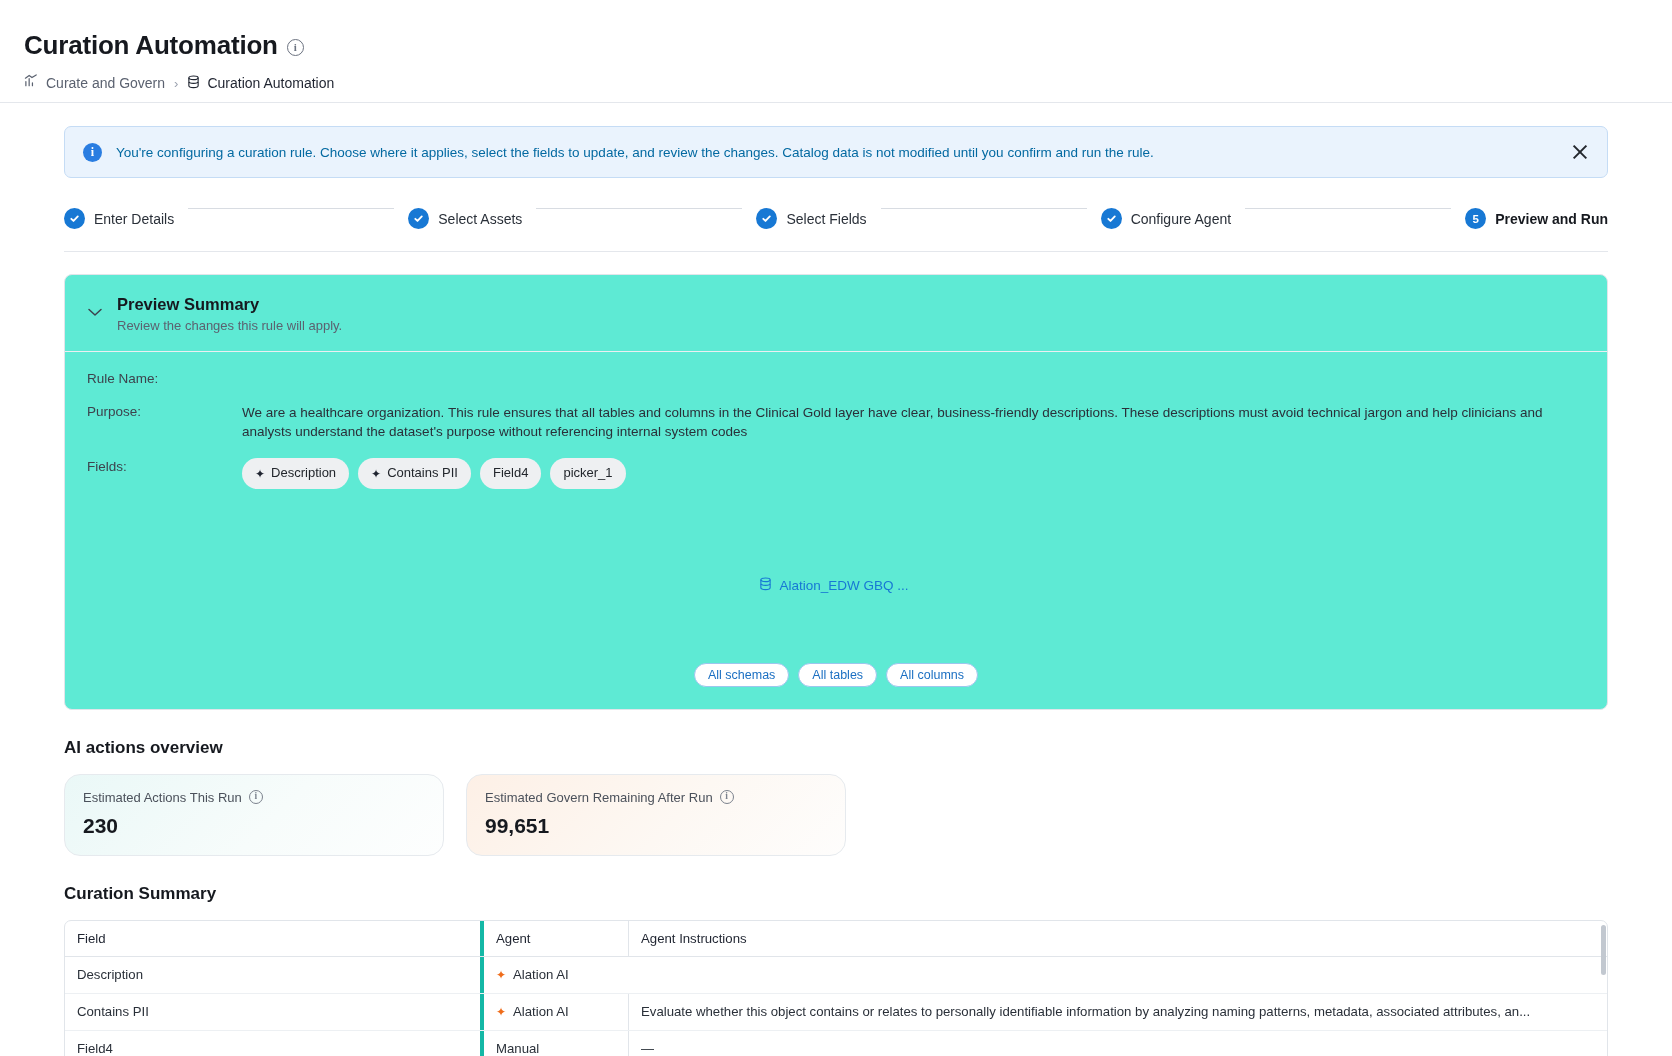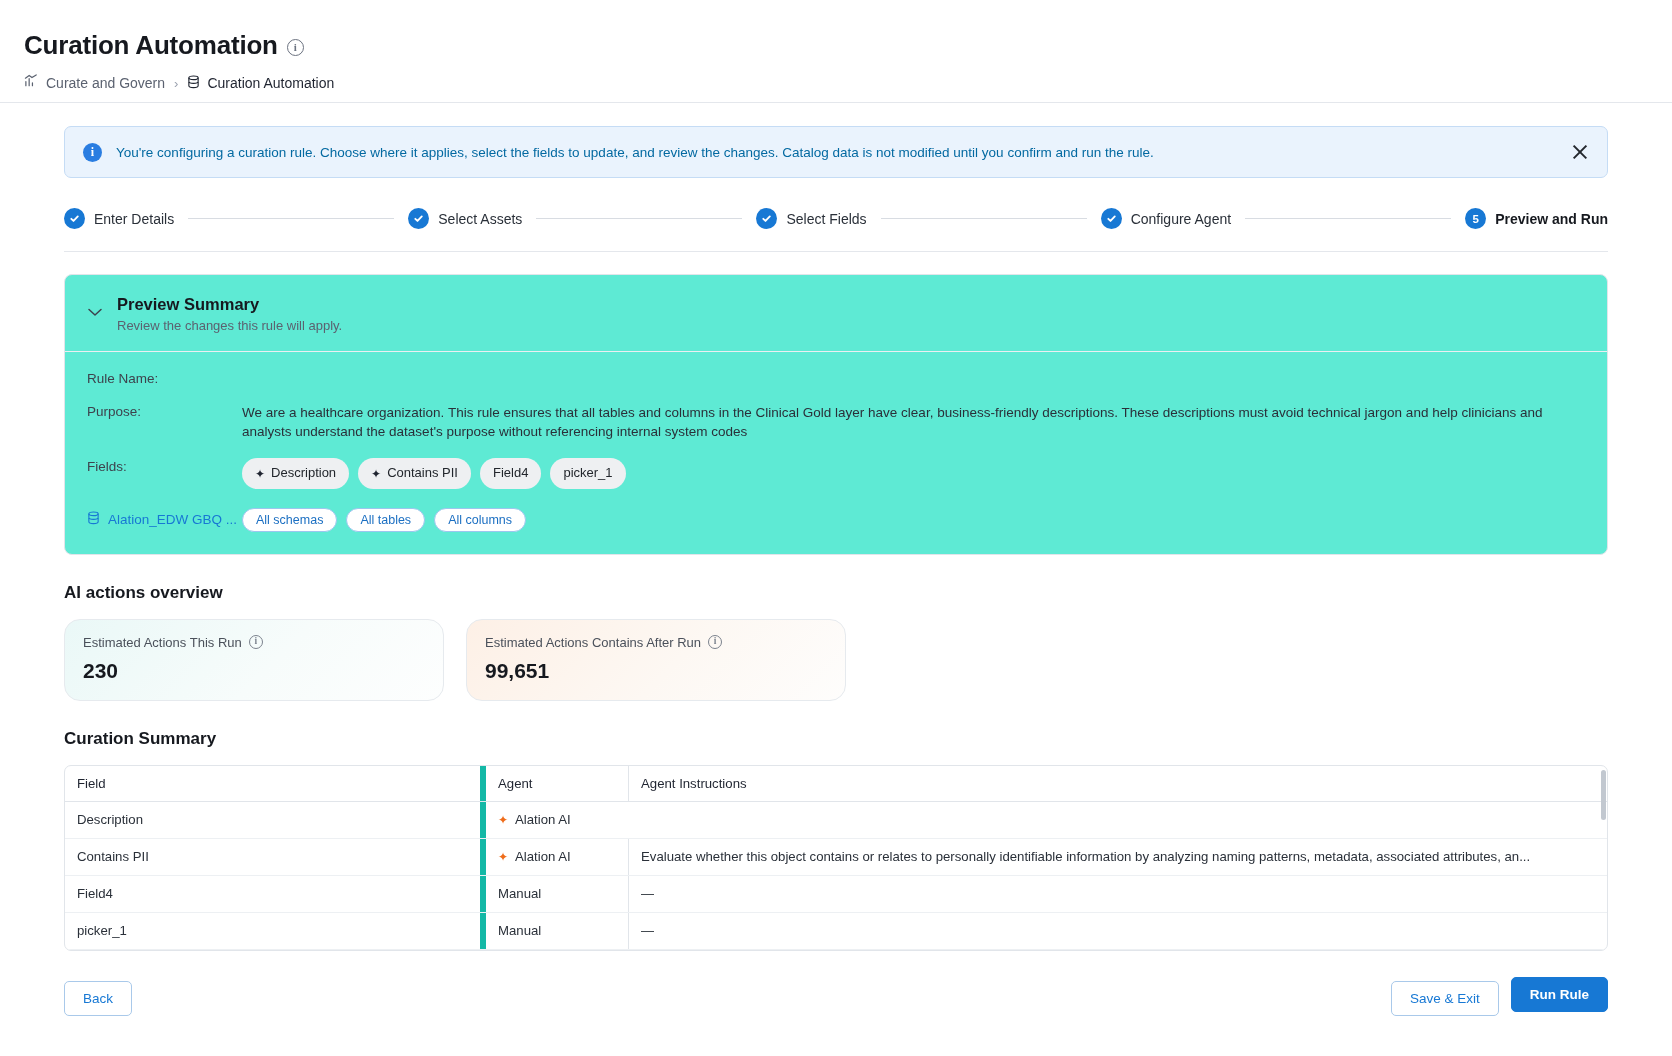--- a/index.html
+++ b/index.html
@@ -57,21 +57,21 @@
   }
   .banner-close:before, .banner-close:after {
     content: ""; position: absolute; left: 2px; top: 10px;
     width: 18px; height: 1.9px; background: #22262c;
   }
   .banner-close:before { transform: rotate(45deg); }
   .banner-close:after { transform: rotate(-45deg); }
 
   
   .stepper {
-    display: flex; align-items: center;
+    display: flex; 
     margin-top: 30px; padding-bottom: 22px;
     border-bottom: 1px solid #e4e7ec;
   }
   .step { display: flex; align-items: center; gap: 9px; flex: 0 0 auto; }
   .step-badge {
     width: 21px; height: 21px; border-radius: 50%;
     background: #1778d4; color: #fff;
     display: flex; align-items: center; justify-content: center;
     font-size: 11.5px; font-weight: 700;
   }
@@ -92,21 +92,21 @@
     padding: 20px 22px 18px 22px;
     border-bottom: 1px solid #eceff2;
     cursor: pointer;
   }
   .chev { width: 16px; margin-top: 8px; flex: 0 0 auto; }
   .card-title { font-size: 16.5px; font-weight: 700; color: #16191f; }
   .card-sub { font-size: 13px; color: #5b6270; margin-top: 4px; }
 
   .card-body { padding: 18px 22px 22px 22px; }
   .kv { display: flex; margin-bottom: 17px; }
-  .kv:last-child { margin-bottom: 0; }
+  .kv:last-child { margin-bottom: 0; flex-direction: column; }
   .kv-key { width: 155px; flex: 0 0 155px; font-size: 13.5px; color: #3d434d; padding-top: 1px; }
   .kv-val { flex: 1; font-size: 13.5px; color: #2a3039; line-height: 1.42; }
 
   .chips { display: flex; flex-wrap: wrap; gap: 9px; align-items: center; }
   .chip {
     background: #eef0f2; border-radius: 16px;
     padding: 6px 13px; font-size: 13px; color: #22262c;
     display: flex; align-items: center; gap: 6px;
   }
   .chip .spark { color: #1f2430; font-size: 12px; line-height: 1; }
@@ -146,21 +146,21 @@
   
   .table {
     border: 1px solid #e1e5ea; border-radius: 7px;
     overflow: hidden; position: relative;
   }
   .trow { display: flex; align-items: center; height: 37px; border-bottom: 1px solid #edf0f3; }
   .trow:last-child { border-bottom: none; }
   .thead { height: 36px; border-bottom: 1px solid #e1e5ea; }
   .trow > div { padding: 0 12px; font-size: 13.2px; color: #2a3039; }
   .c-field { width: 415px; flex: 0 0 415px; }
-  .c-agent { width: 148px; flex: 0 0 148px; border-left: 6px solid #14b8a6; height: 100%; display: flex; align-items: center; text-align: center; }
+  .c-agent { width: 148px; flex: 0 0 148px; border-left: 4px solid #14b8a6; height: 100%; display: flex; align-items: center; text-align: center; }
   .c-instr { flex: 1; white-space: nowrap; overflow: hidden; text-overflow: ellipsis; border-left: 1px solid #e1e5ea; height: 100%; display: flex; align-items: center; }
   .thead .c-field, .thead .c-agent, .thead .c-instr { font-weight: 400; color: #1f2430; }
   .agent-ai { display: flex; align-items: center; gap: 7px; }
   .agent-ai .spark { color: #ef6c1a; font-size: 12px; }
   .instr-txt { overflow: hidden; text-overflow: ellipsis; white-space: nowrap; }
   .scroll-thumb {
     position: absolute; right: 1px; top: 4px;
     width: 5px; height: 50px; border-radius: 3px; background: #c2c8d0;
   }
 
@@ -329,21 +329,21 @@
   <div class="stat-row">
     <div class="stat teal">
       <div class="stat-label">
         <span>Estimated Actions This Run</span>
         <span class="i-sm">i</span>
       </div>
       <div class="stat-value">230</div>
     </div>
     <div class="stat peach">
       <div class="stat-label">
-        <span>Estimated Actions Contains After Run</span>
+        <span>Estimated Govern Remaining After Run</span>
         <span class="i-sm">i</span>
       </div>
       <div class="stat-value">99,651</div>
     </div>
   </div>
 
   <div class="section-title">Curation Summary</div>
   <div class="table">
     <div class="trow thead">
       <div class="c-field">Field</div>

